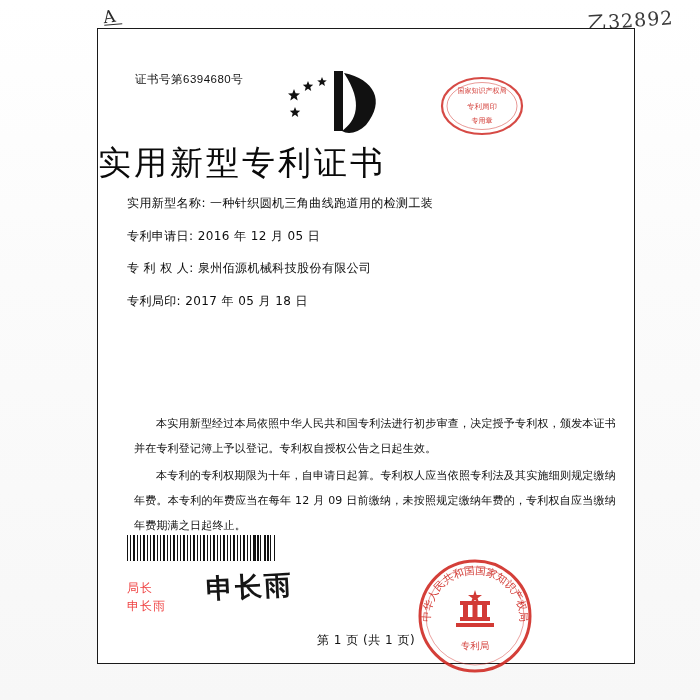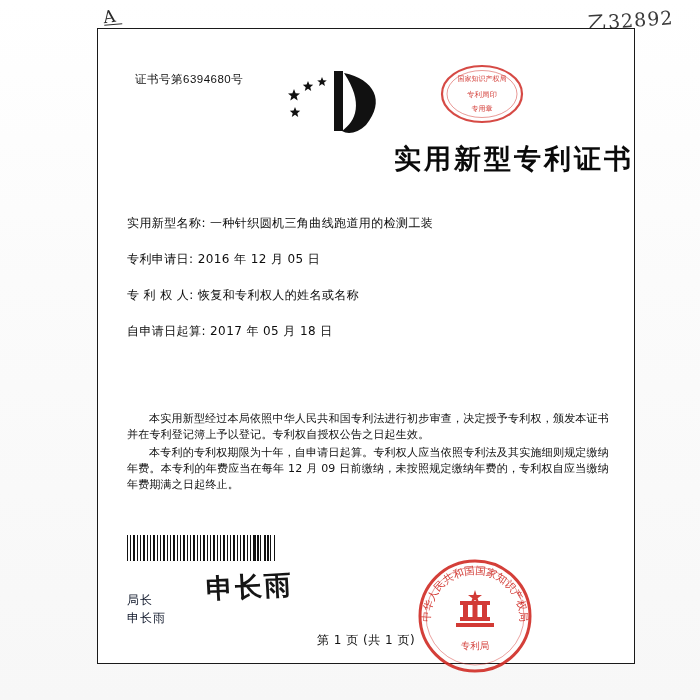--- a/index.html
+++ b/index.html
@@ -92,63 +92,62 @@
     position: absolute;
     left: 180px; top: 38px;
     width: 120px;
     height: 72px;
   }
   .logo-svg { display: block; }
 
   
   .top-seal {
     position: absolute;
-    left: 340px; top: 34px;
+    left: 340px; top: 46px;
     width: 88px; height: 62px;
   }
   .top-seal svg { display:block; }
 
   
   .cert-title {
     position: absolute;
     left: 0; top: 112px;
     width: 100%;
-    text-align: right;
+    text-align: left;
     font-family: "DejaVu Sans", sans-serif;
-    font-size: 27px;
-    font-weight: bold;
+    font-size: 33px;
+    font-weight: normal;
     color: #0a0a0a;
     letter-spacing: 3px;
   }
 
   
   .fields {
     position: absolute;
     left: 29px; top: 166px;
     width: 480px;
   }
   .field-row {
     font-size: 12px;
     color: #0d0d0d;
     margin-bottom: 16.5px;
     line-height: 16px;
     letter-spacing: 0.4px;
     white-space: nowrap;
-    margin-top: 20px;
   }
   .field-row .lbl { }
   .field-row .val { }
 
   
   .body-text {
     position: absolute;
-    left: 29px; top: 382px;
+    left: 36px; top: 382px;
     width: 482px;
     font-size: 11px;
-    line-height: 16px;
+    line-height: 25px;
     color: #101010;
     text-align: justify;
     letter-spacing: 0.2px;
   }
   .body-text p {
     margin: 0 0 2px 0;
     text-indent: 22px;
   }
 
   
@@ -164,24 +163,24 @@
       #111 3px, #111 4px,
       #fff 4px, #fff 6.5px,
       #111 6.5px, #111 8.5px,
       #fff 8.5px, #fff 10px
     );
   }
 
   
   .director {
     position: absolute;
-    left: 29px; top: 562px;
+    left: 29px; top: 550px;
     font-size: 12px;
     line-height: 18px;
-    color: #0f172a;
+    color: #ef4444;
     letter-spacing: 1px;
   }
   .signature {
     position: absolute;
     left: 108px; top: 540px;
     font-family: "DejaVu Serif", serif;
     font-size: 27px;
     color: #151515;
     transform: rotate(-3deg);
     letter-spacing: 2px;
@@ -257,24 +256,24 @@
         <div class="field-row">
           <span class="lbl">实用新型名称:</span>
           <span class="val">一种针织圆机三角曲线跑道用的检测工装</span>
         </div>
         <div class="field-row">
           <span class="lbl">专利申请日:</span>
           <span class="val">2016 年 12 月 05 日</span>
         </div>
         <div class="field-row">
           <span class="lbl">专 利 权 人:</span>
-          <span class="val">恢复和专利权人的姓名或名称</span>
+          <span class="val">泉州佰源机械科技股份有限公司</span>
         </div>
         <div class="field-row">
-          <span class="lbl">自申请日起算:</span>
+          <span class="lbl">专利局印:</span>
           <span class="val">2017 年 05 月 18 日</span>
         </div>
       </div>
 
       <div class="body-text">
         <p>本实用新型经过本局依照中华人民共和国专利法进行初步审查，决定授予专利权，颁发本证书并在专利登记簿上予以登记。专利权自授权公告之日起生效。</p>
         <p>本专利的专利权期限为十年，自申请日起算。专利权人应当依照专利法及其实施细则规定缴纳年费。本专利的年费应当在每年 12 月 09 日前缴纳，未按照规定缴纳年费的，专利权自应当缴纳年费期满之日起终止。</p>
       </div>
 
       <div class="barcode"></div>

